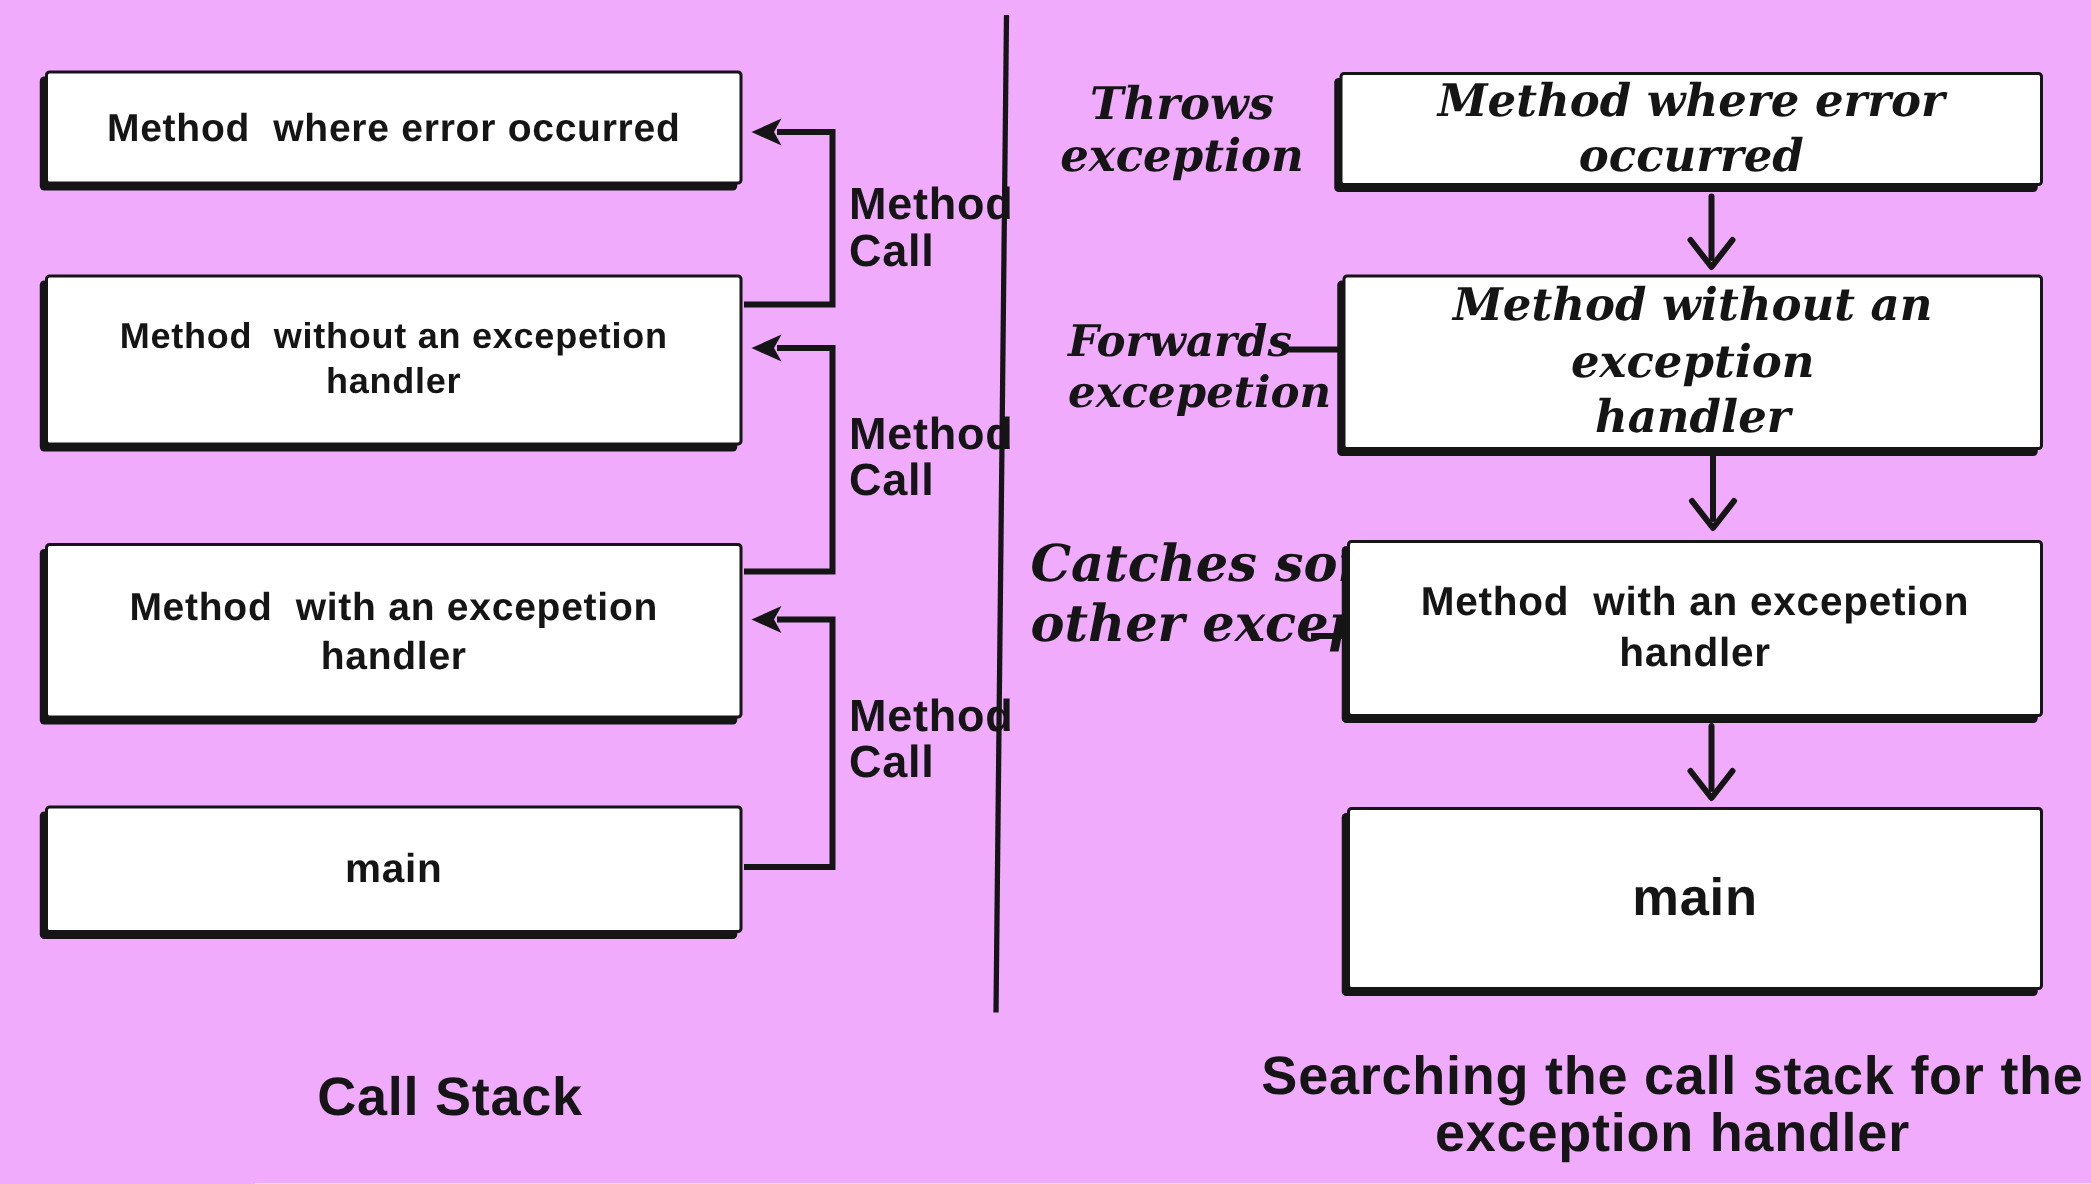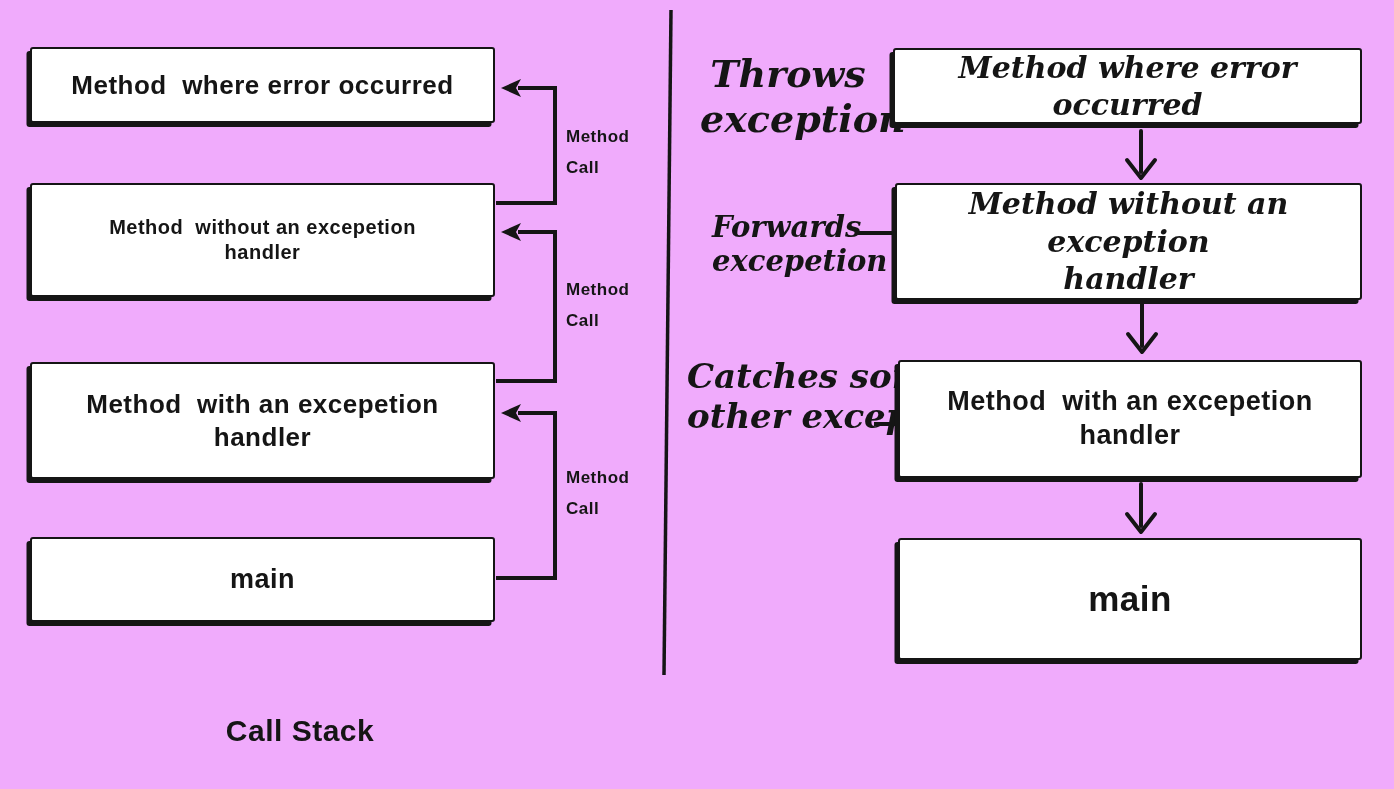--- a/index.html
+++ b/index.html
@@ -43,28 +43,28 @@
     font-weight: 700;
   }
   .box-label { line-height: 1.25; }
   .note {
     position: absolute;
     z-index: 2;
     line-height: 1.18;
   }
   .arrow-label {
     position: absolute;
-    font-size: 17px;
+    font-size: 30px;
     line-height: 31px;
     z-index: 2;
   }
   .caption {
     position: absolute;
     text-align: center;
-    font-size: 30px;
+    font-size: 36px;
     line-height: 38px;
     z-index: 2;
   }
   svg.connector-layer {
     position: absolute;
     left: 0; top: 0;
     width: 1394px;
     height: 789px;
     z-index: 1;
   }
@@ -105,21 +105,21 @@
     </g>
 
     <line x1="858" y1="233" x2="894" y2="233" stroke-width="4"></line>
     <line x1="874" y1="424" x2="901" y2="424" stroke-width="4"></line>
   </svg>
 
   <div class="box comic" style="left:30px; top:47px; width:465px; height:76px; font-size:26px;">
     <span class="box-label pre">Method  where error occurred</span>
   </div>
 
-  <div class="box comic" style="left:30px; top:183px; width:465px; height:114px; font-size:20px;justify-content:center;">
+  <div class="box comic" style="left:30px; top:183px; width:465px; height:114px; font-size:24px;justify-content:center;">
     <span class="box-label pre">Method  without an excepetion
 handler</span>
   </div>
 
   <div class="box comic" style="left:30px; top:362px; width:465px; height:117px; font-size:26px;">
     <span class="box-label pre">Method  with an excepetion
 handler</span>
   </div>
 
   <div class="box comic" style="left:30px; top:537px; width:465px; height:85px; font-size:27px;">
@@ -128,21 +128,21 @@
 
   <div class="arrow-label comic pre" style="left:566px; top:121px;">Method
 Call</div>
   <div class="arrow-label comic pre" style="left:566px; top:274px;">Method
 Call</div>
   <div class="arrow-label comic pre" style="left:566px; top:462px;">Method
 Call</div>
 
   <div class="caption comic" style="left:150px; top:712px; width:300px;">Call Stack</div>
 
-  <div class="note script pre" style="left:700px; top:52px; width:176px; font-size:38px; text-align:center;">Throws
+  <div class="note script pre" style="left:700px; top:52px; width:176px; font-size:30px; text-align:center;">Throws
 exception</div>
 
   <div class="note script pre" style="left:712px; top:210px; font-size:29px;">Forwards
 excepetion</div>
 
   <div class="note script pre" style="left:687px; top:356px; font-size:34px;">Catches some
 other exception</div>
 
   <div class="box script" style="left:893px; top:48px; width:469px; height:76px; font-size:30px;">
     <span class="box-label pre">Method where error occurred</span>
@@ -155,14 +155,16 @@
 
   <div class="box comic" style="left:898px; top:360px; width:464px; height:118px; font-size:27px;">
     <span class="box-label pre">Method  with an excepetion
 handler</span>
   </div>
 
   <div class="box comic" style="left:898px; top:538px; width:464px; height:122px; font-size:35px;">
     <span class="box-label pre">main</span>
   </div>
 
+  <div class="caption comic pre" style="left:835px; top:698px; width:560px;">Searching the call stack for the
+exception handler</div>
 
 </div>
 
 </body></html>

